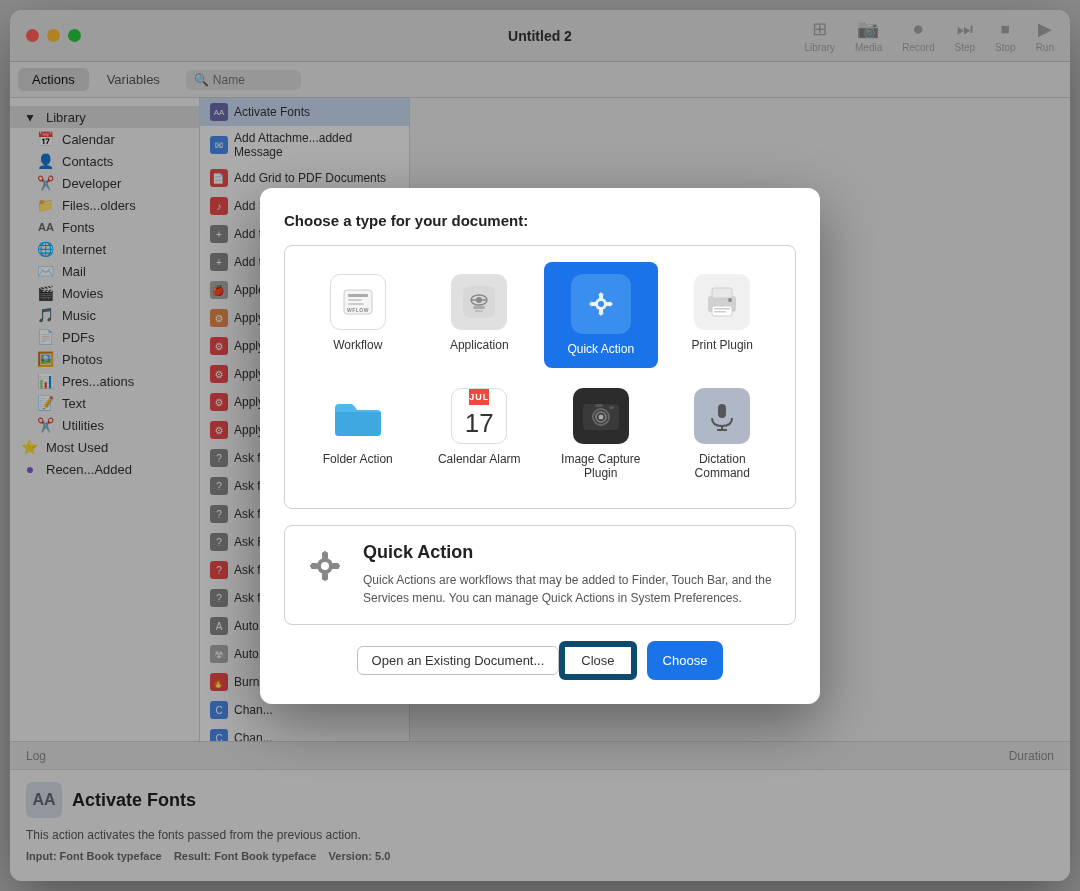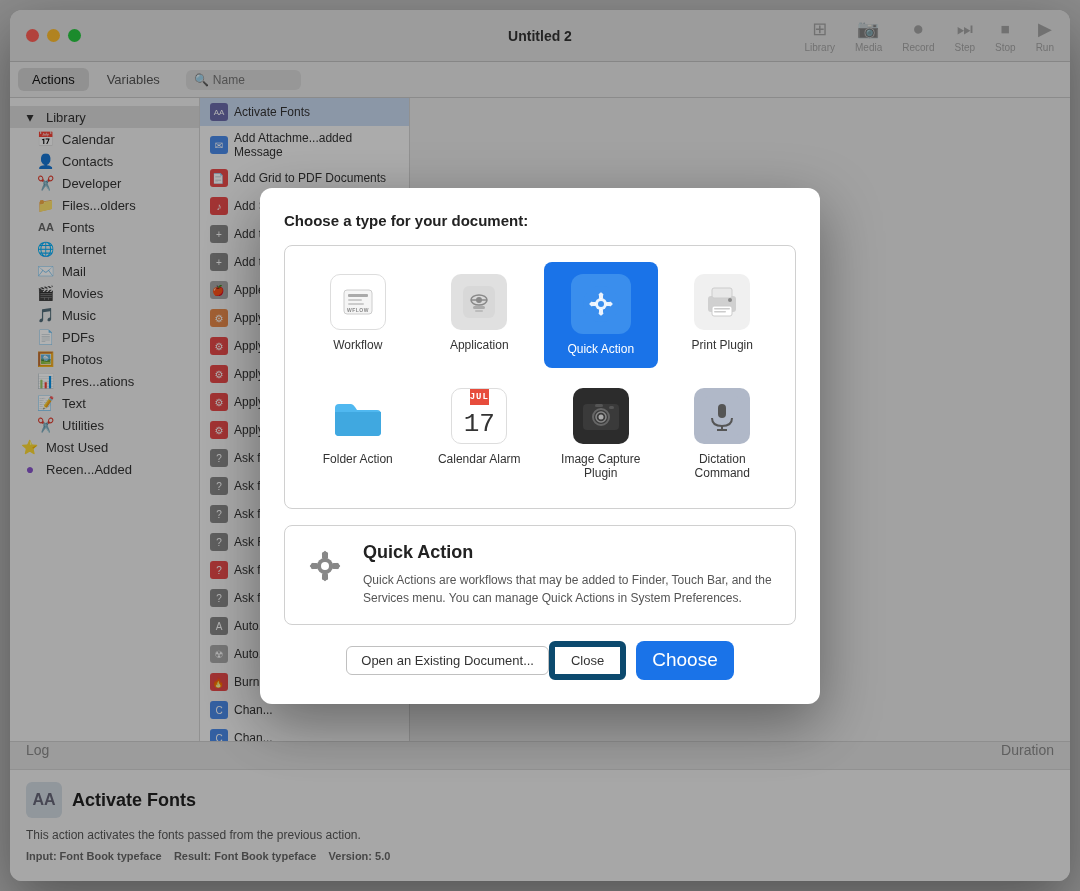--- a/index.html
+++ b/index.html
@@ -388,21 +388,21 @@
       font-size: 13px;
       color: #333;
       cursor: pointer;
     }
 
     .btn-choose {
       background: #1a73e8;
       border: none;
       border-radius: 8px;
       padding: 6px 16px;
-      font-size: 19px;
+      font-size: 13px;
       color: white;
       cursor: pointer;
       font-weight: 500;
     }
   </style>
 </head>
 <body>
 
 <div class="app-window">
 
@@ -617,21 +617,21 @@
         <span>Chan...</span>
       </div>
 
     </div>
 
     <div class="right-panel">
       
     </div>
   </div>
 
-  <div style="height:28px;background:#e0e0e0;border-top:1px solid #ccc;display:flex;align-items:flex-start;padding:0 16px;font-size:14px;color:#888;justify-content:space-between;">
+  <div style="height:28px;background:#e0e0e0;border-top:1px solid #ccc;display:flex;align-items:center;padding:0 16px;font-size:12px;color:#888;justify-content:space-between;">
     <span>Log</span>
     <span>Duration</span>
   </div>
 
   <div class="bottom-panel">
     <div class="bottom-panel-header">
       <div class="bottom-icon">
         <span style="font-size:16px;font-weight:700;color:#667;">AA</span>
       </div>
       <div class="bottom-title">Activate Fonts</div>
@@ -725,21 +725,21 @@
         <div class="doc-type-icon icon-folder" style="background:transparent;">
           <svg width="54" height="44" viewBox="0 0 54 44">
             <path d="M4,14 Q4,10 8,10 L20,10 Q22,10 24,13 L26,16 L46,16 Q50,16 50,20 L50,38 Q50,42 46,42 L8,42 Q4,42 4,38 Z" fill="#50b8f0"></path>
             <path d="M4,18 L50,18 L50,38 Q50,42 46,42 L8,42 Q4,42 4,38 Z" fill="#40a8e0"></path>
           </svg>
         </div>
         <div class="doc-type-label">Folder Action</div>
       </div>
 
       <div class="doc-type-item">
-        <div class="doc-type-icon" style="width:56px;height:56px;border-radius:10px;overflow:hidden;border:1px solid #ddd;display:flex;flex-direction:column;background:white;font-family:Liberation Mono, monospace;">
+        <div class="doc-type-icon" style="width:56px;height:56px;border-radius:10px;overflow:hidden;border:1px solid #ddd;display:flex;flex-direction:column;background:white;">
           <div style="background:#e74c3c;color:white;font-size:9px;font-weight:700;text-align:center;padding:3px 0;letter-spacing:1px;">JUL</div>
           <div style="flex:1;display:flex;align-items:center;justify-content:center;font-size:26px;font-weight:300;color:#333;">17</div>
         </div>
         <div class="doc-type-label">Calendar Alarm</div>
       </div>
 
       <div class="doc-type-item">
         <div class="doc-type-icon" style="background:#2c2c2c;border-radius:10px;width:56px;height:56px;">
           <svg width="40" height="40" viewBox="0 0 40 40">
             <rect x="2" y="8" width="36" height="26" rx="4" fill="#3a3a3a"></rect>

